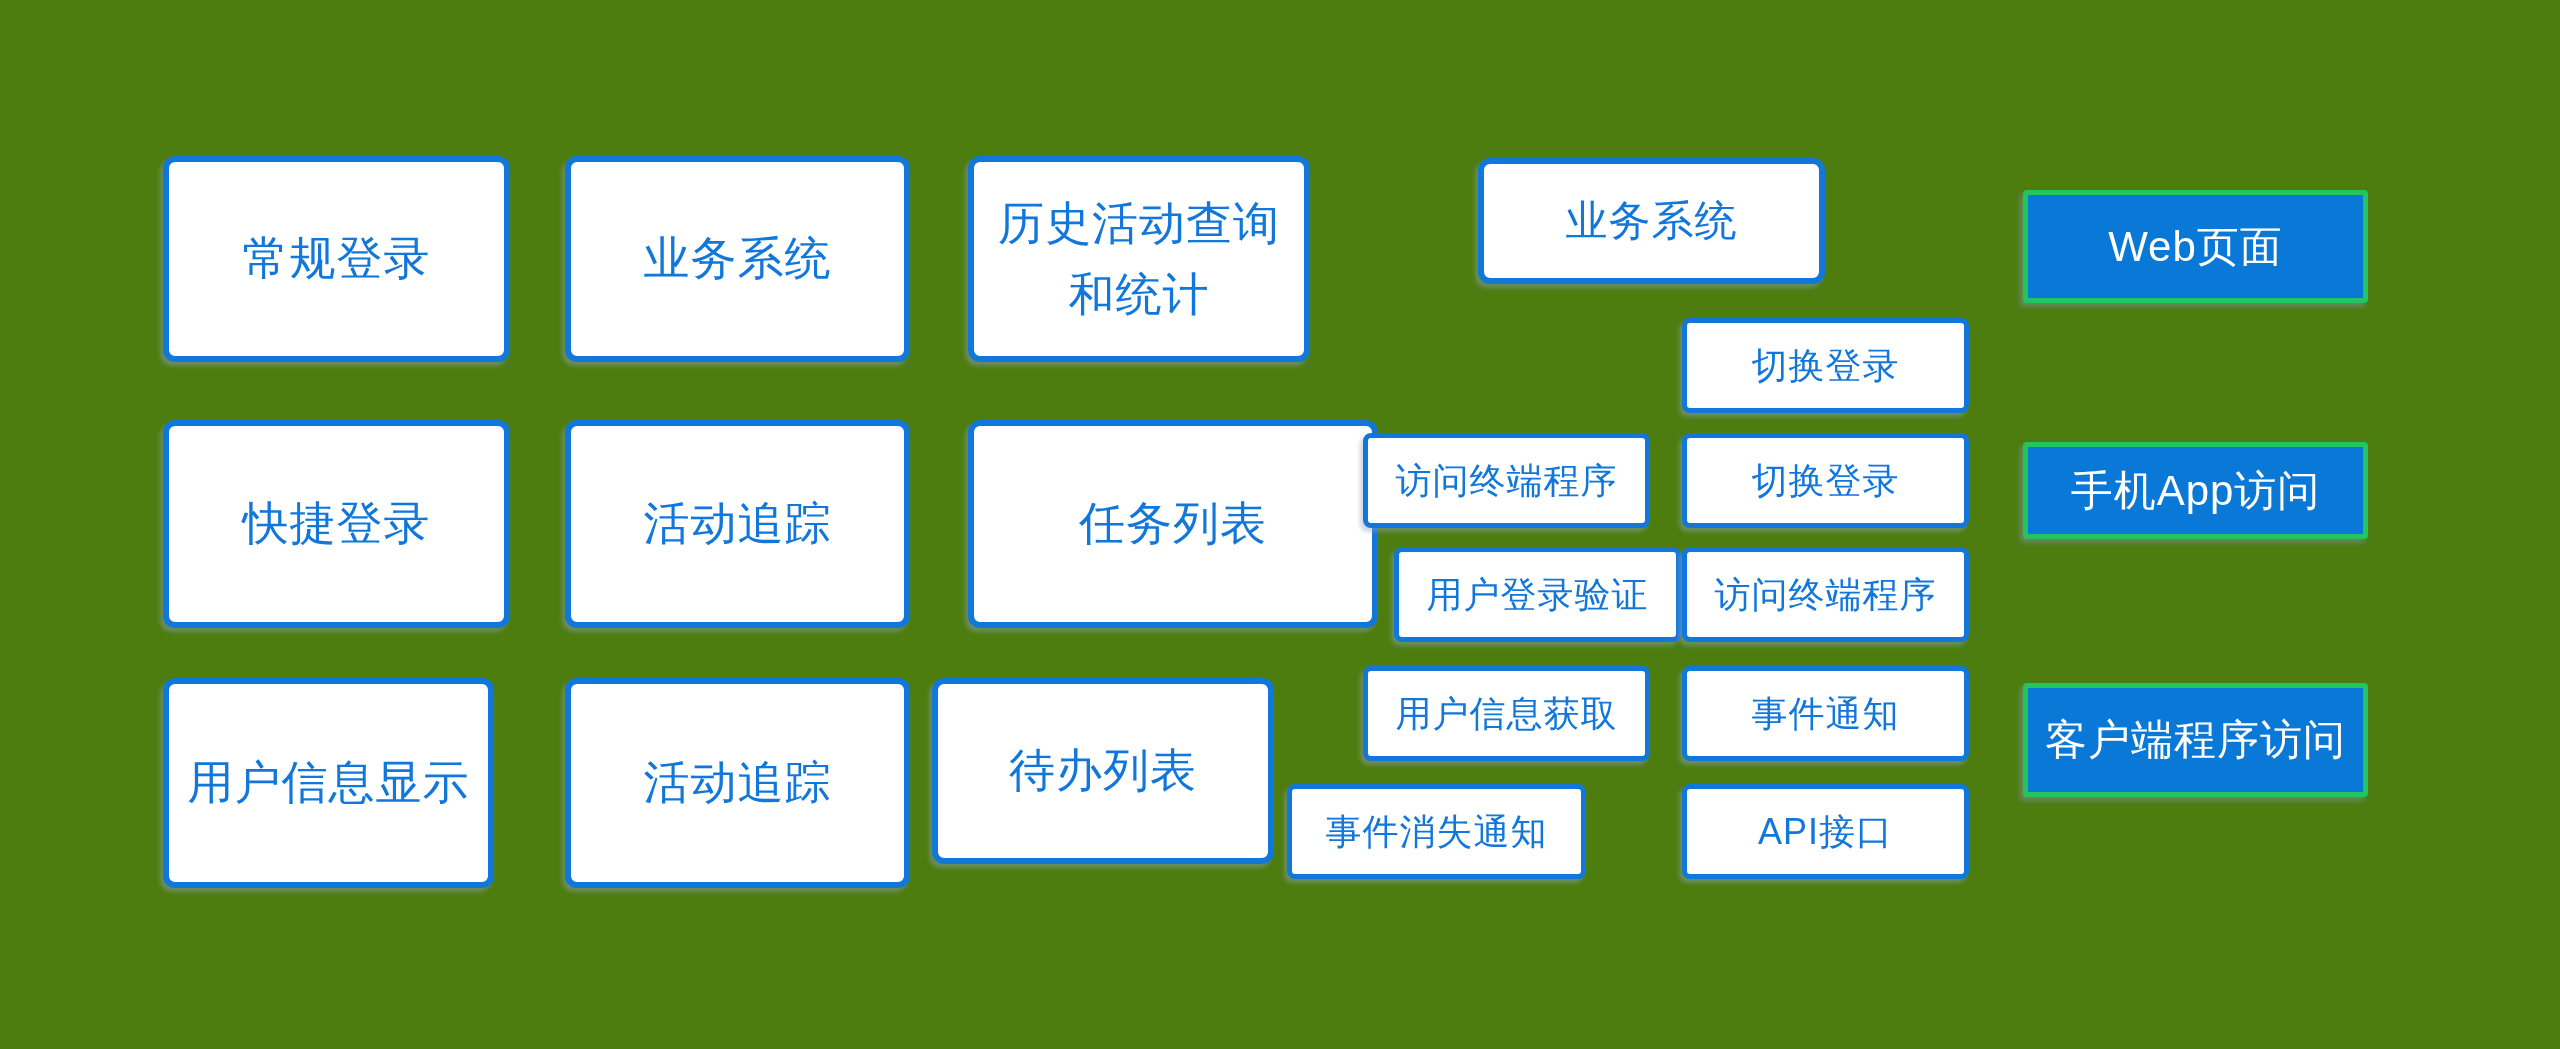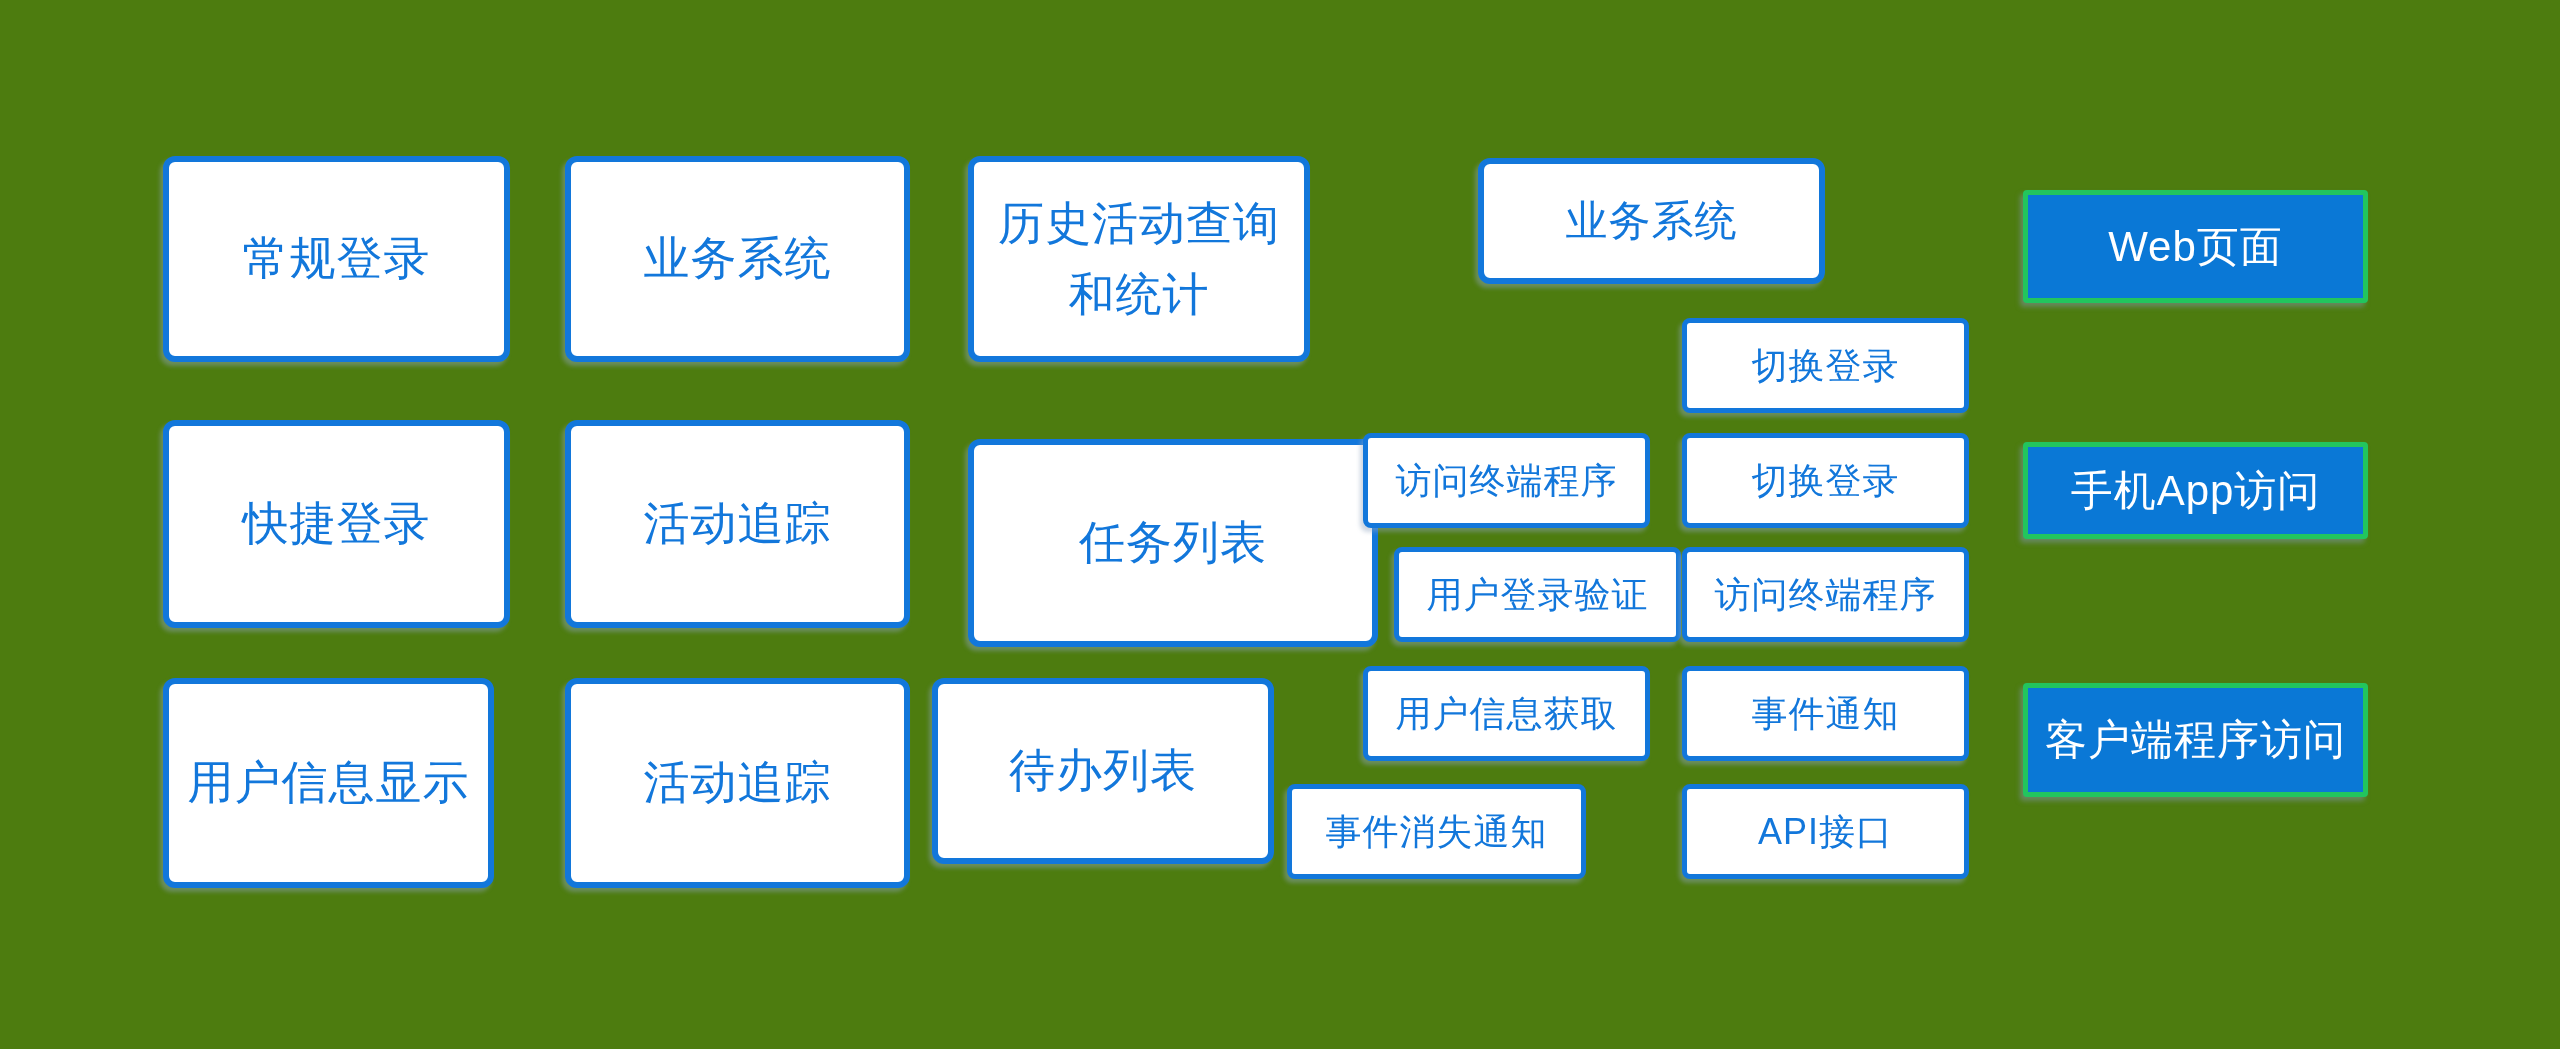--- a/index.html
+++ b/index.html
@@ -67,21 +67,21 @@
   <div class="box big" style="left:968px; top:156px; width:342px; height:206px;">
     <span class="box-label">历史活动查询
 和统计</span>
   </div>
   <div class="box big" style="left:163px; top:420px; width:347px; height:208px;">
     <span class="box-label">快捷登录</span>
   </div>
   <div class="box big" style="left:565px; top:420px; width:345px; height:208px;">
     <span class="box-label">活动追踪</span>
   </div>
-  <div class="box big" style="left:968px; top:420px; width:410px; height:208px;margin-top:19px;">
+  <div class="box big" style="left:968px; top:420px; width:410px; height:208px;">
     <span class="box-label">任务列表</span>
   </div>
   <div class="box big" style="left:163px; top:678px; width:331px; height:210px;">
     <span class="box-label">用户信息显示</span>
   </div>
   <div class="box big" style="left:565px; top:678px; width:345px; height:210px;">
     <span class="box-label">活动追踪</span>
   </div>
   <div class="box big" style="left:932px; top:678px; width:342px; height:186px;">
     <span class="box-label">待办列表</span>

